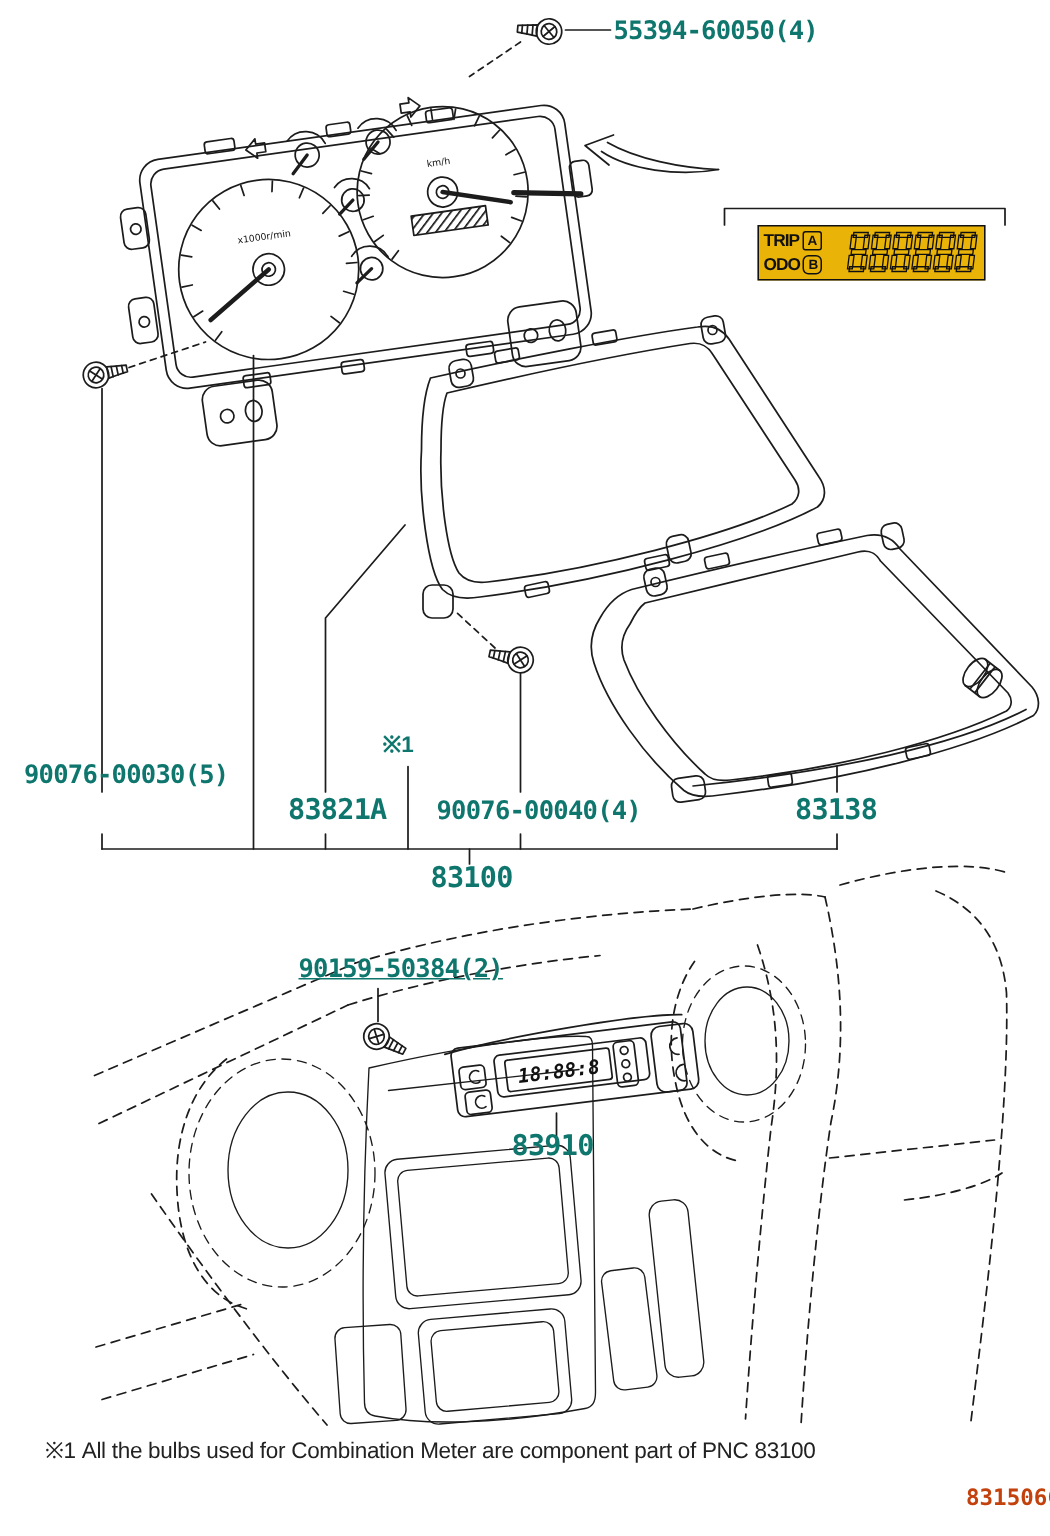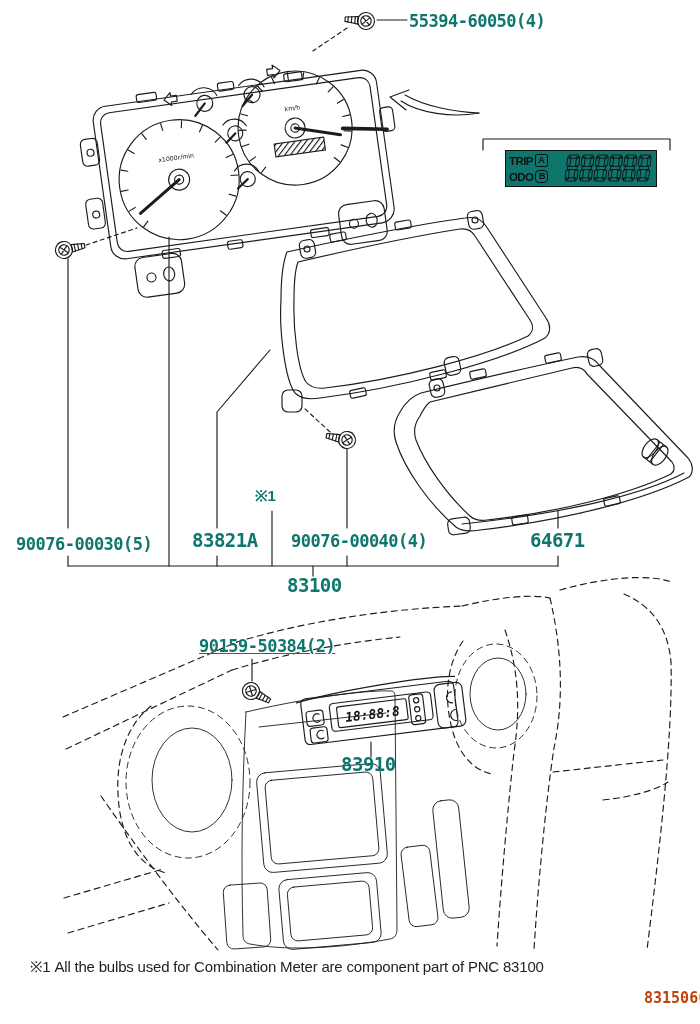--- a/index.html
+++ b/index.html
@@ -13,21 +13,21 @@
   .plabel{position:absolute;font-family:"DejaVu Sans Mono",monospace;font-weight:bold;
           color:#0f766e;white-space:nowrap;}
   .sz17{font-size:17px;letter-spacing:-0.5px;}
   .sz19{font-size:19px;letter-spacing:-0.5px;}
   .noteref{font-family:"Liberation Sans",sans-serif;font-weight:bold;font-size:15px;}
   .foot{position:absolute;font-family:"Liberation Sans",sans-serif;font-size:15px;
         color:#222;white-space:nowrap;letter-spacing:-0.2px;}
   .code{position:absolute;font-family:"DejaVu Sans Mono",monospace;font-weight:bold;
         font-size:15px;color:#c2410c;margin-left:20px;}
   .tripbox{position:absolute;left:505px;top:150px;width:152px;height:37px;
-           border:1.7px solid #111;background:#0f766e;display:flex;align-items:center;box-sizing:border-box;}
+           border:1.7px solid #111;background:#eab308;display:flex;align-items:center;box-sizing:border-box;}
   .trip-left{display:flex;flex-direction:column;justify-content:center;gap:1px;padding-left:3px;}
   .trip-row{display:flex;align-items:center;height:15px;
             font-family:"Liberation Sans",sans-serif;font-weight:bold;font-size:11.5px;letter-spacing:-0.6px;}
   .keybox{display:inline-block;border:1.5px solid #111;border-radius:2px;width:11px;height:11px;
           line-height:11px;text-align:center;font-size:9px;margin-left:2px;}
   .keybox.b{border-radius:4px;}
   .trip-digits{flex:1;display:flex;justify-content:flex-end;padding-right:2px;}
 </style>
 </head>
 <body>
@@ -329,24 +329,24 @@
             <rect x="0" y="1.8" width="3.2" height="9" fill="none" stroke="#111" stroke-width="0.9"></rect>
             <rect x="8.8" y="1.8" width="3.2" height="9" fill="none" stroke="#111" stroke-width="0.9"></rect>
             <rect x="0" y="15.2" width="3.2" height="9" fill="none" stroke="#111" stroke-width="0.9"></rect>
             <rect x="8.8" y="15.2" width="3.2" height="9" fill="none" stroke="#111" stroke-width="0.9"></rect>
           </g>
         </svg>
   </div>
 </div>
 
 <div class="plabel sz17" style="left:409px;top:11px;">55394-60050(4)</div>
-<div class="plabel sz17" style="left:16px;top:534px;text-align:right;">90076-00030(5)</div>
+<div class="plabel sz17" style="left:16px;top:507px;text-align:right;">90076-00030(5)</div>
 <div class="plabel sz19" style="left:192px;top:529px;">83821A</div>
 <div class="plabel sz17" style="left:291px;top:531px;">90076-00040(4)</div>
-<div class="plabel sz19" style="left:530px;top:529px;">64671</div>
+<div class="plabel sz19" style="left:530px;top:529px;">83138</div>
 <div class="plabel sz19" style="left:287px;top:574px;">83100</div>
 <div class="plabel noteref" style="left:255px;top:485px;">※1</div>
 <div class="plabel sz17" style="left:199px;top:636px;text-decoration:underline;">90159-50384(2)</div>
 <div class="plabel sz19" style="left:341px;top:753px;">83910</div>
 
 <div class="foot" style="left:30px;top:956px;">
   <span>※1</span>&nbsp;<span>All the bulbs used for Combination Meter are component part of PNC 83100</span>
 </div>
 <div class="code" style="left:624px;top:989px;">831506C</div>
 

